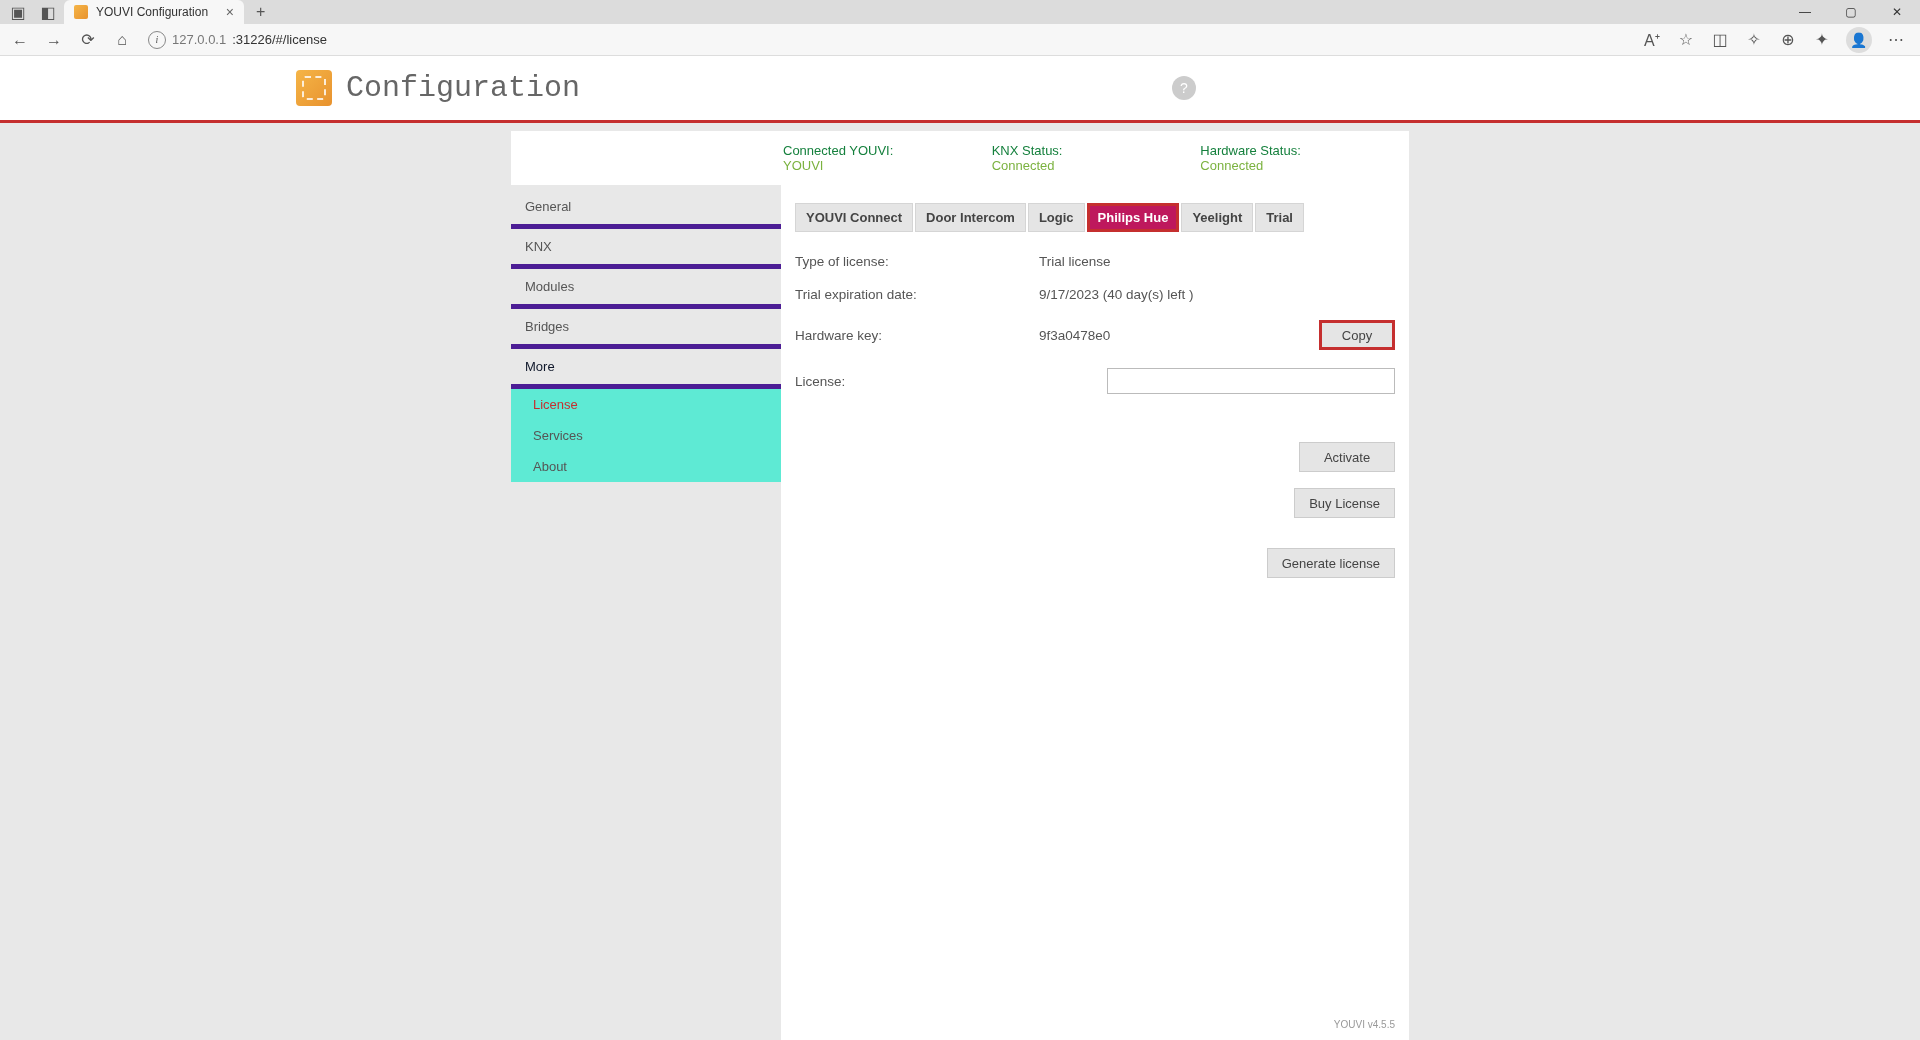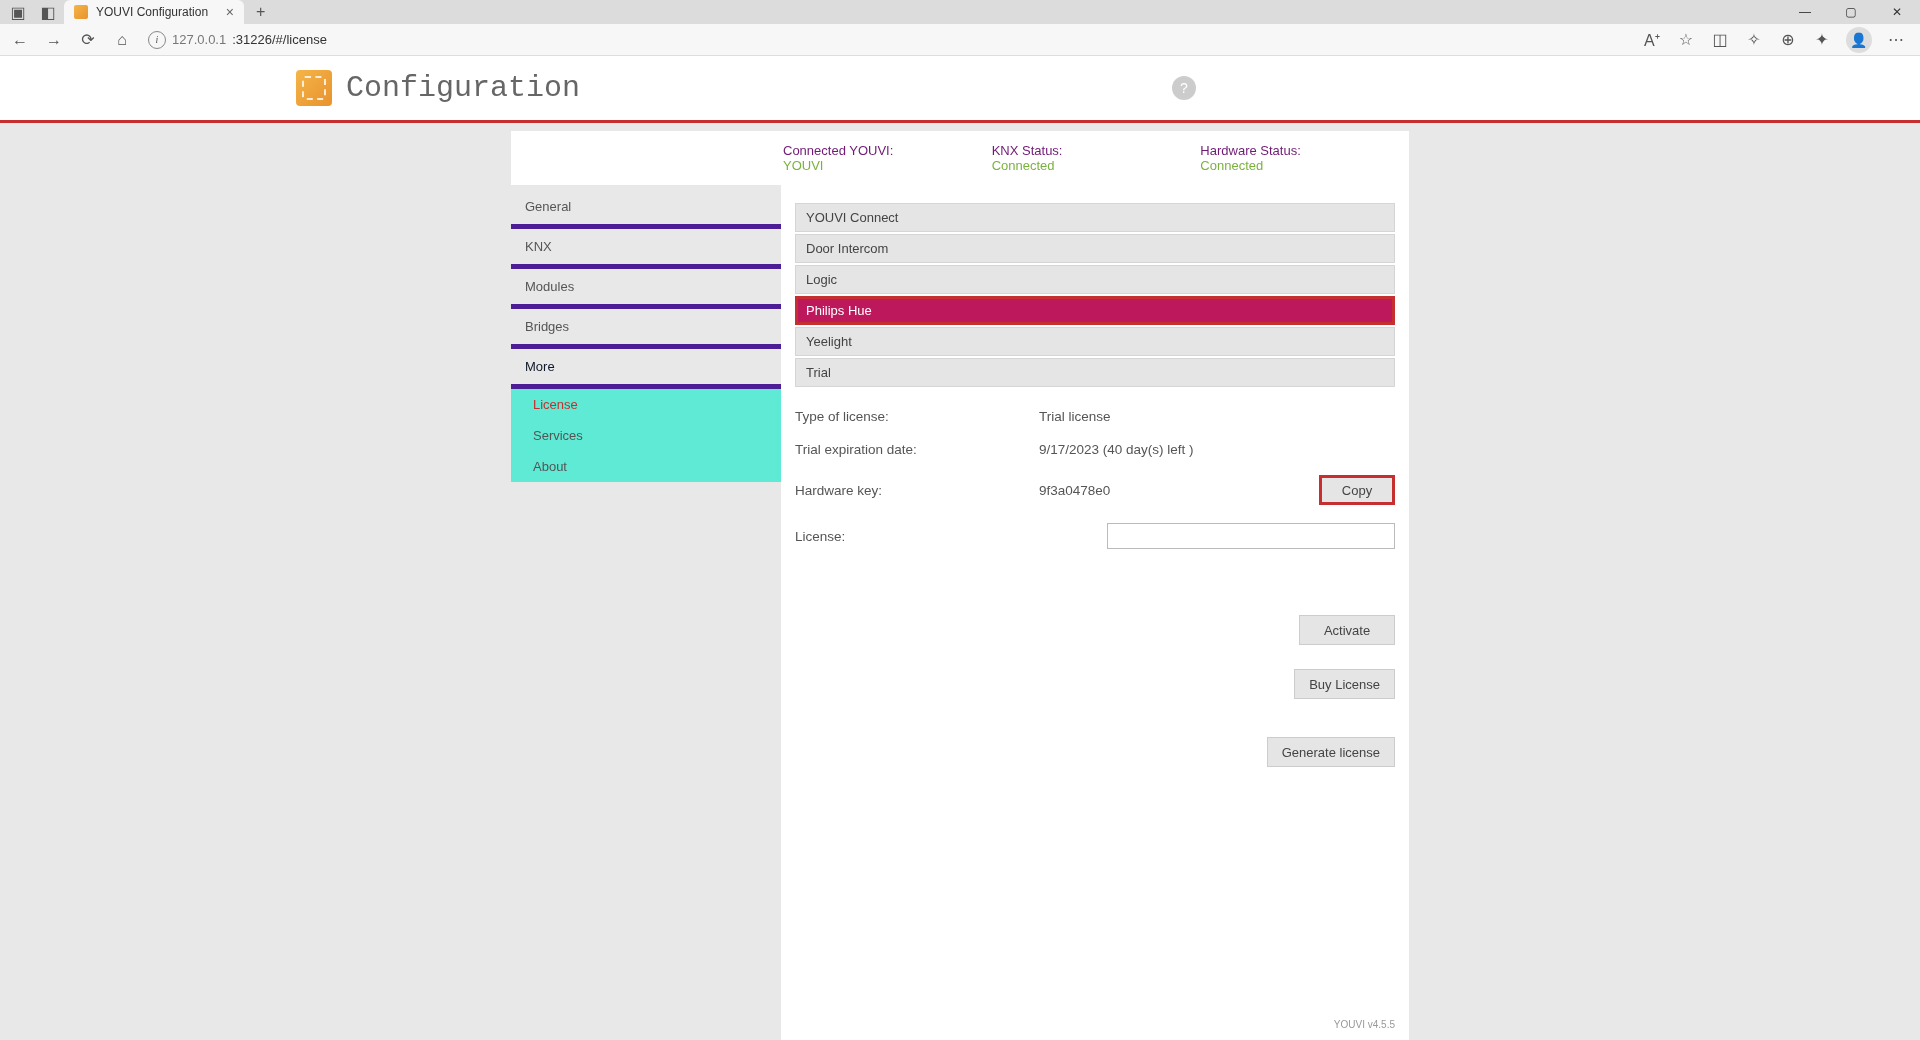--- a/index.html
+++ b/index.html
@@ -32,44 +32,44 @@
 .logo::before { content: ""; position: absolute; top: 6px; left: 6px; right: 6px; bottom: 6px; border: 2px dashed rgba(255,255,255,0.8); border-radius: 3px; }
 .page-title { font-size: 30px; font-weight: 300; color: #666; font-family: Liberation Mono, monospace; }
 .help-btn { margin-left: auto; margin-right: 724px; width: 24px; height: 24px; border-radius: 50%; background: #ccc; color: #fff; display: flex; align-items: center; justify-content: center; font-size: 14px; }
 .red-line { height: 3px; background: #c52f2f; }
 
 .canvas { background: #e8e8e8; height: calc(1040px - 24px - 32px - 64px - 3px); padding-top: 8px; display: flex; justify-content: center; }
 .panel { width: 898px; background: #e8e8e8; display: flex; flex-direction: column; }
 
 .status-row { background: #fff; height: 54px; display: flex; align-items: center; padding-left: 272px; gap: 0; font-size: 13px; }
 .status-block { width: 210px; }
-.status-block .lbl { color: #701a75; }
+.status-block .lbl { color: #15803d; }
 .status-block .val { color: #7bb23f; }
 
 .body-row { display: flex; flex: 1; }
 .sidebar { width: 270px; background: #e8e8e8; padding-top: 4px; }
 .side-item { padding: 10px 14px; font-size: 13px; color: #555; cursor: pointer; border-bottom: 5px solid #4c1d95; }
 .side-item.active { color: #0f172a; }
 .sub-items { background: #5eead4; }
 .sub-item { padding: 8px 14px 8px 22px; font-size: 13px; color: #555; cursor: pointer; }
 .sub-item.active { color: #c52f2f; }
 
 .content { flex: 1; background: #fff; padding: 18px 14px 10px 14px; position: relative; display: flex; flex-direction: column; }
-.module-list { display: flex; flex-direction: column; gap: 2px; }
+.module-list { display: flex; flex-direction: row; gap: 2px; font-weight: bold; }
 .module-item { background: #e5e5e5; padding: 6px 10px; font-size: 13px; color: #444; border: 1px solid #d5d5d5; cursor: pointer; }
 .module-item.selected { background: #be185d; color: #fff; border: 3px solid #c52f2f; padding: 4px 8px; }
 
 .details { margin-top: 22px; font-size: 13.5px; color: #555; }
 .detail-row { display: flex; align-items: center; margin-bottom: 18px; }
 .detail-row .dl { width: 244px; }
 .detail-row .dv { flex: 1; }
 .copy-btn { width: 76px; height: 30px; background: #e5e5e5; border: 3px solid #c52f2f; font-size: 13px; color: #444; cursor: pointer; }
 .lic-input { width: 288px; height: 26px; border: 1px solid #bbb; padding: 2px 6px; font-size: 13px; }
 
-.actions { margin-top: 48px; display: flex; flex-direction: column; align-items: flex-end; gap: 24px; }
+.actions { margin-top: 30px; display: flex; flex-direction: column; align-items: flex-end; gap: 16px; }
 .act-btn { min-width: 96px; height: 30px; padding: 0 14px; background: #e5e5e5; border: 1px solid #ccc; font-size: 13px; color: #444; cursor: pointer; }
 
 .footer { margin-top: auto; text-align: right; font-size: 10px; color: #999; padding-top: 6px; }
 </style>
 </head>
 <body>
 
 <div class="titlebar">
   <div class="titlebar-left">
     <div class="titlebar-icon">▣</div>

